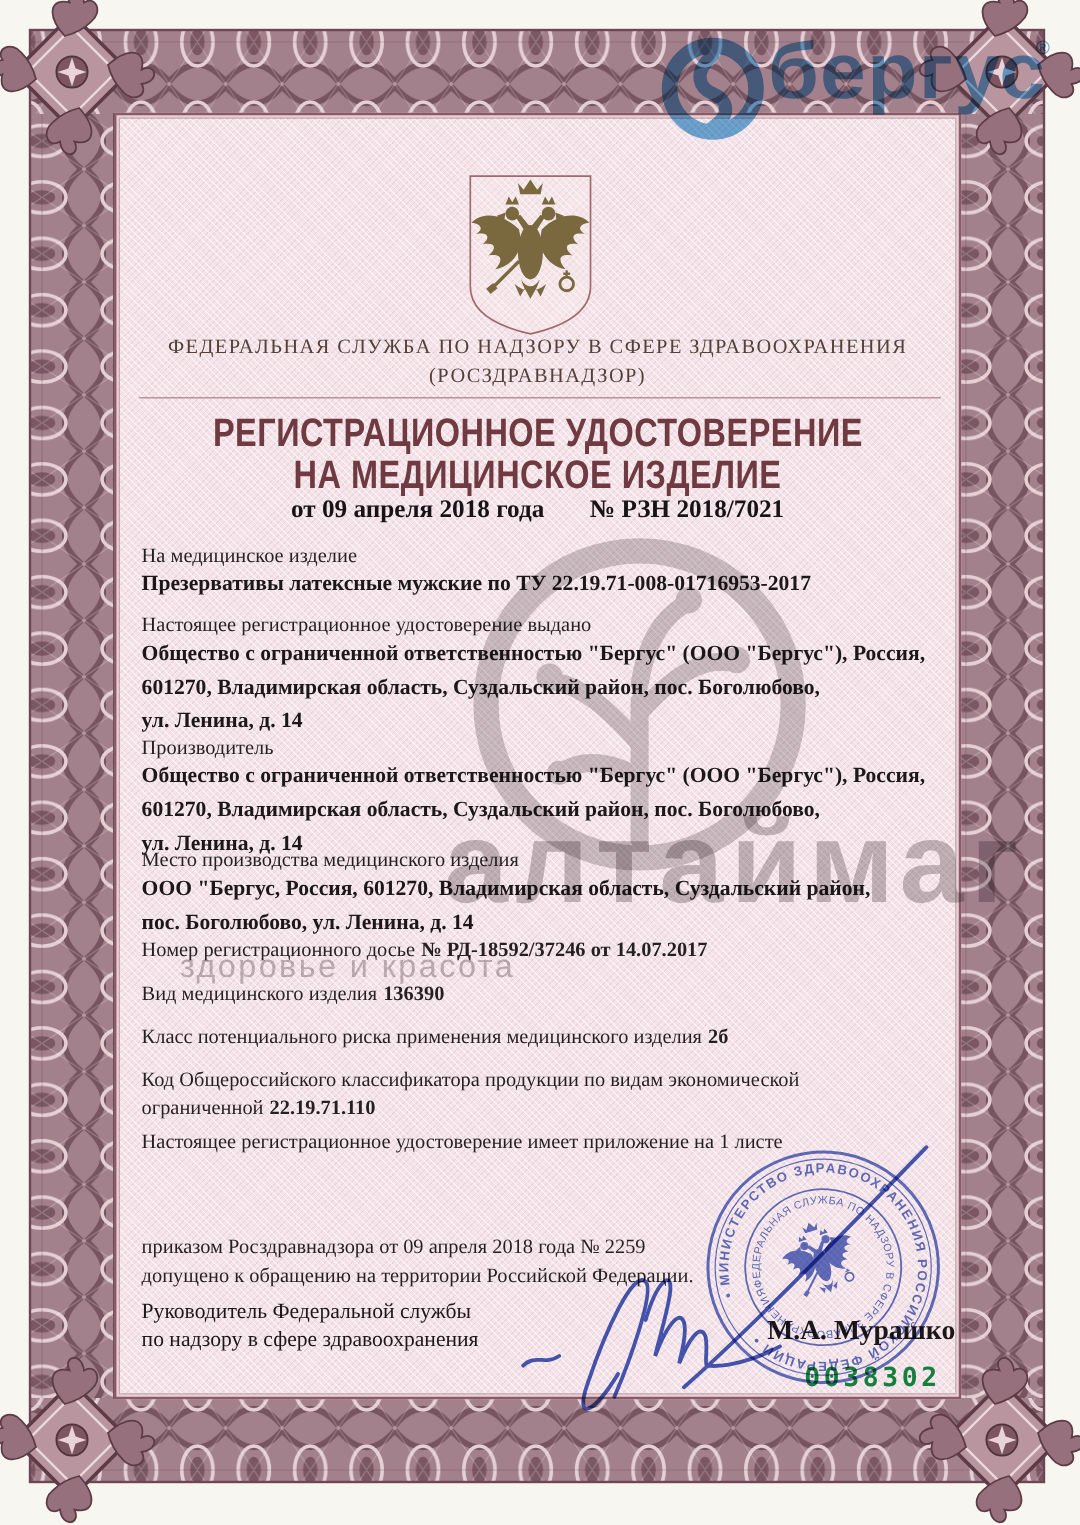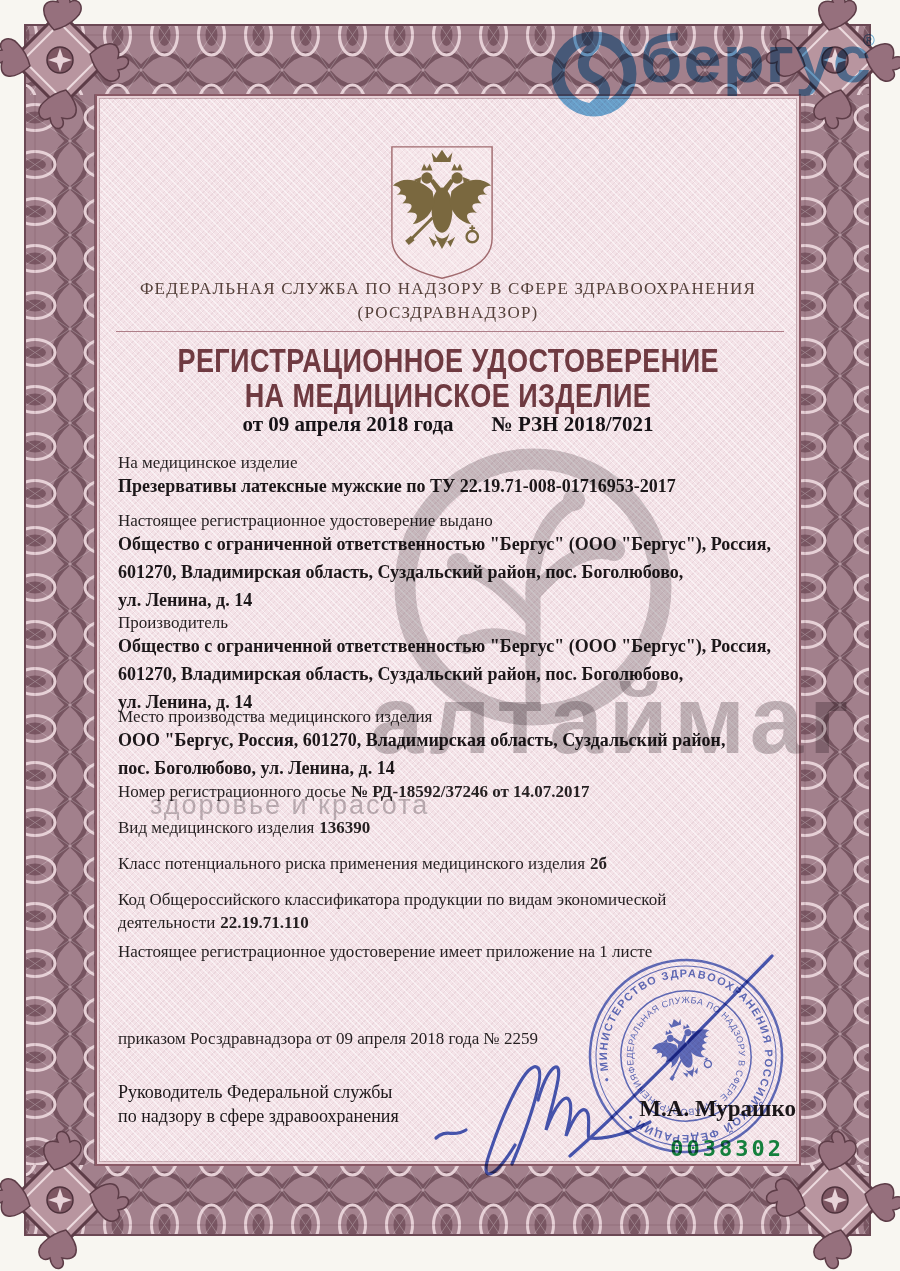--- a/index.html
+++ b/index.html
@@ -160,25 +160,26 @@
     <span>Номер регистрационного досье</span><span class="inlineval">№ РД-18592/37246 от 14.07.2017</span>
   </div>
   <div class="abs body-row" style="top:817px">
     <span>Вид медицинского изделия</span><span class="inlineval">136390</span>
   </div>
   <div class="abs body-row" style="top:853px">
     <span>Класс потенциального риска применения медицинского изделия</span><span class="inlineval">2б</span>
   </div>
   <div class="abs body-row" style="top:889px">Код Общероссийского классификатора продукции по видам экономической</div>
   <div class="abs body-row" style="top:912px">
-    <span>деятельности</span><span class="inlineval">22.19.71.110</span>
+    <span>ограниченной</span><span class="inlineval">22.19.71.110</span>
   </div>
   <div class="abs body-row" style="top:941px">Настоящее регистрационное удостоверение имеет приложение на 1 листе</div>
 
   <div class="abs body-row" style="top:1028px">приказом Росздравнадзора от 09 апреля 2018 года № 2259</div>
+  <div class="abs body-row" style="top:1052px">допущено к обращению на территории Российской Федерации.</div>
   <div class="abs sig-title" style="top:1082px">Руководитель Федеральной службы</div>
   <div class="abs sig-title" style="top:1106px">по надзору в сфере здравоохранения</div>
   <div class="abs sig-name" style="top:1096px">М.А. Мурашко</div>
   <div class="abs serial">0038302</div>
 
   <svg class="abs wm wm-ring" width="290" height="290" viewBox="0 0 290 290">
     <circle cx="145" cy="145" r="128" fill="none" stroke="#8d868a" stroke-width="21"></circle>
     <g fill="none" stroke="#8d868a" stroke-width="15" stroke-linecap="round">
       <path d="M145,258 V142"></path>
       <path d="M145,178 C120,150 98,130 74,126"></path>

